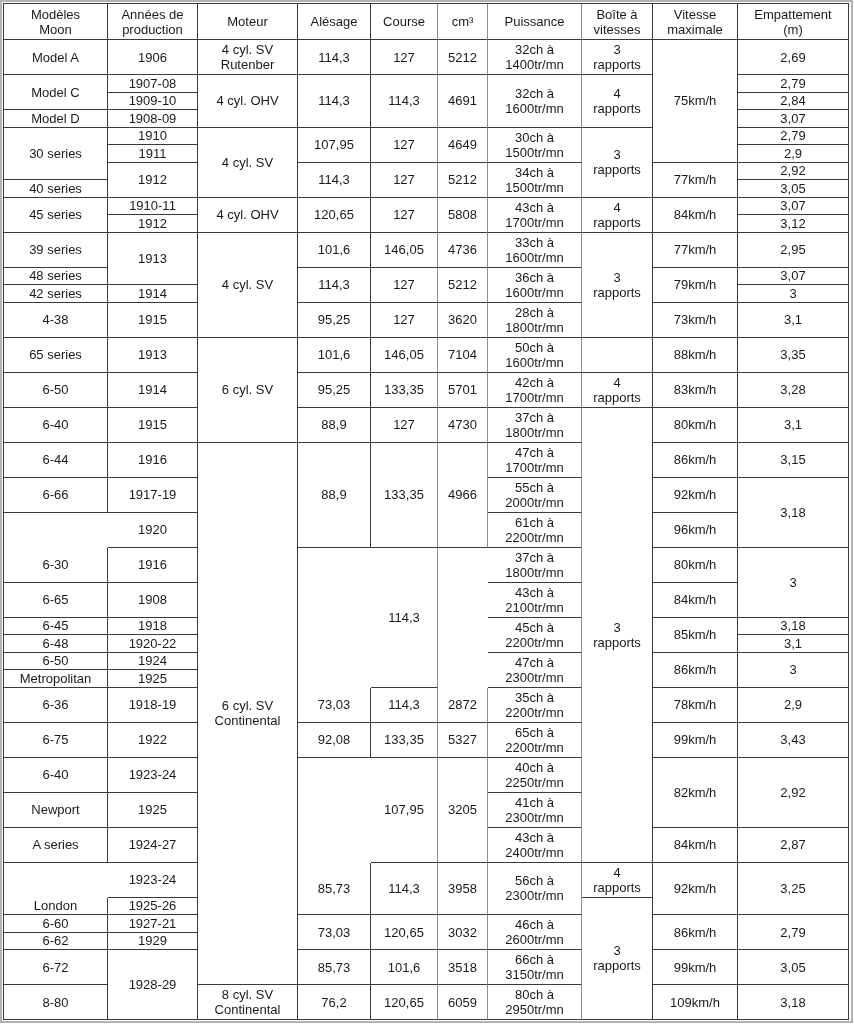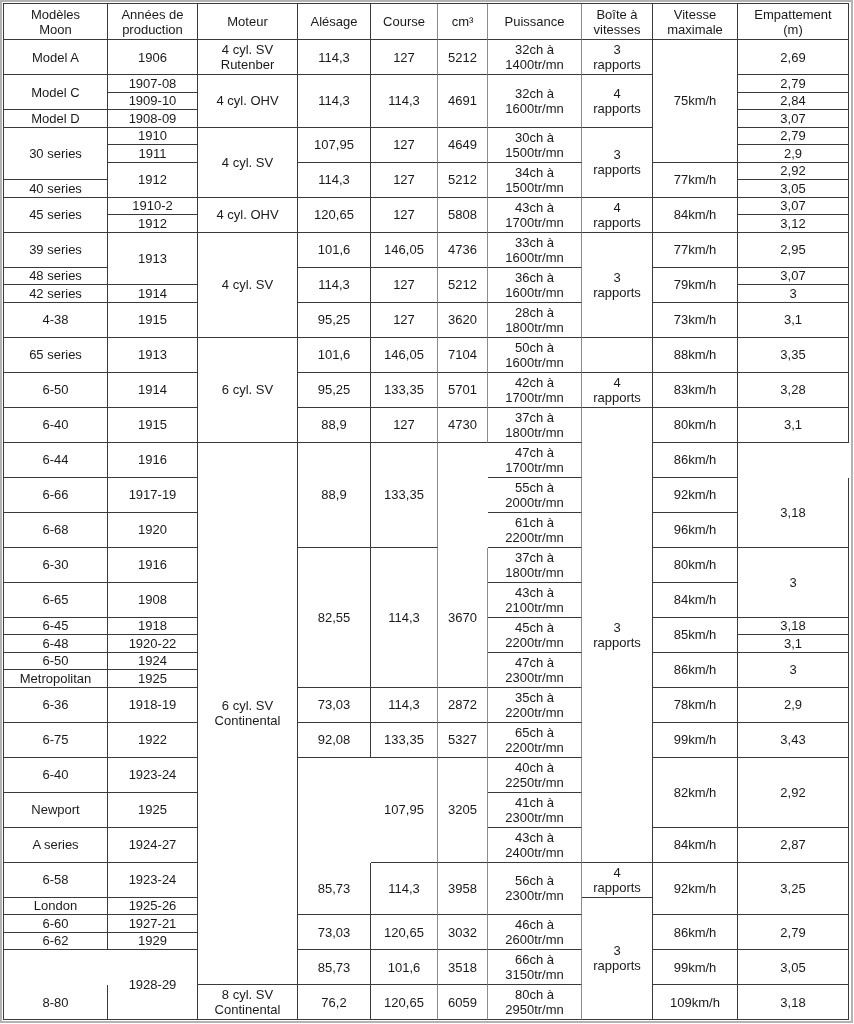--- a/index.html
+++ b/index.html
@@ -48,46 +48,45 @@
   <div class="c" style="grid-area:11/1/span 2">45 series</div>
   <div class="c" style="grid-area:13/1/span 2">39 series</div>
   <div class="c" style="grid-area:15/1/span 1">48 series</div>
   <div class="c" style="grid-area:16/1/span 1">42 series</div>
   <div class="c" style="grid-area:17/1/span 2">4-38</div>
   <div class="c" style="grid-area:19/1/span 2">65 series</div>
   <div class="c" style="grid-area:21/1/span 2">6-50</div>
   <div class="c" style="grid-area:23/1/span 2">6-40</div>
   <div class="c" style="grid-area:25/1/span 2">6-44</div>
   <div class="c" style="grid-area:27/1/span 2">6-66</div>
-  <div class="c" style="grid-area:29/1/span 2">6-68</div>
   <div class="c" style="grid-area:31/1/span 2">6-30</div>
   <div class="c" style="grid-area:33/1/span 2">6-65</div>
   <div class="c" style="grid-area:35/1/span 1">6-45</div>
   <div class="c" style="grid-area:36/1/span 1">6-48</div>
   <div class="c" style="grid-area:37/1/span 1">6-50</div>
   <div class="c" style="grid-area:38/1/span 1">Metropolitan</div>
   <div class="c" style="grid-area:39/1/span 2">6-36</div>
   <div class="c" style="grid-area:41/1/span 2">6-75</div>
   <div class="c" style="grid-area:43/1/span 2">6-40</div>
   <div class="c" style="grid-area:47/1/span 2">A series</div>
   <div class="c" style="grid-area:45/1/span 2">Newport</div>
-  <div class="c" style="grid-area:49/1/span 2">6-58</div>
   <div class="c" style="grid-area:51/1/span 1">London</div>
   <div class="c" style="grid-area:52/1/span 1">6-60</div>
   <div class="c" style="grid-area:53/1/span 1">6-62</div>
+  <div class="c" style="grid-area:54/1/span 2">6-72</div>
   <div class="c" style="grid-area:56/1/span 2">8-80</div>
 
   <div class="c" style="grid-area:2/2/span 2">1906</div>
   <div class="c" style="grid-area:4/2/span 1">1907-08</div>
   <div class="c" style="grid-area:5/2/span 1">1909-10</div>
   <div class="c" style="grid-area:6/2/span 1">1908-09</div>
   <div class="c" style="grid-area:7/2/span 1">1910</div>
   <div class="c" style="grid-area:8/2/span 1">1911</div>
   <div class="c" style="grid-area:9/2/span 2">1912</div>
-  <div class="c" style="grid-area:11/2/span 1">1910-2</div>
+  <div class="c" style="grid-area:11/2/span 1">1910-11</div>
   <div class="c" style="grid-area:12/2/span 1">1912</div>
   <div class="c" style="grid-area:13/2/span 3">1913</div>
   <div class="c" style="grid-area:16/2/span 1">1914</div>
   <div class="c" style="grid-area:17/2/span 2">1915</div>
   <div class="c" style="grid-area:19/2/span 2">1913</div>
   <div class="c" style="grid-area:21/2/span 2">1914</div>
   <div class="c" style="grid-area:23/2/span 2">1915</div>
   <div class="c" style="grid-area:25/2/span 2">1916</div>
   <div class="c" style="grid-area:27/2/span 2">1917-19</div>
   <div class="c" style="grid-area:29/2/span 2">1920</div>
@@ -125,21 +124,20 @@
   <div class="c" style="grid-area:7/4/span 2">107,95</div>
   <div class="c" style="grid-area:9/4/span 2">114,3</div>
   <div class="c" style="grid-area:11/4/span 2">120,65</div>
   <div class="c" style="grid-area:13/4/span 2">101,6</div>
   <div class="c" style="grid-area:15/4/span 2">114,3</div>
   <div class="c" style="grid-area:17/4/span 2">95,25</div>
   <div class="c" style="grid-area:19/4/span 2">101,6</div>
   <div class="c" style="grid-area:21/4/span 2">95,25</div>
   <div class="c" style="grid-area:23/4/span 2">88,9</div>
   <div class="c" style="grid-area:25/4/span 6">88,9</div>
-  <div class="c" style="grid-area:31/4/span 8">82,55</div>
   <div class="c" style="grid-area:39/4/span 2">73,03</div>
   <div class="c" style="grid-area:41/4/span 2">92,08</div>
   <div class="c" style="grid-area:49/4/span 3">85,73</div>
   <div class="c" style="grid-area:52/4/span 2">73,03</div>
   <div class="c" style="grid-area:54/4/span 2">85,73</div>
   <div class="c" style="grid-area:56/4/span 2">76,2</div>
 
   <div class="c g" style="grid-area:2/5/span 2">127</div>
   <div class="c g" style="grid-area:4/5/span 3">114,3</div>
   <div class="c g" style="grid-area:7/5/span 2">127</div>
@@ -165,21 +163,21 @@
   <div class="c g" style="grid-area:4/6/span 3">4691</div>
   <div class="c g" style="grid-area:7/6/span 2">4649</div>
   <div class="c g" style="grid-area:9/6/span 2">5212</div>
   <div class="c g" style="grid-area:11/6/span 2">5808</div>
   <div class="c g" style="grid-area:13/6/span 2">4736</div>
   <div class="c g" style="grid-area:15/6/span 2">5212</div>
   <div class="c g" style="grid-area:17/6/span 2">3620</div>
   <div class="c g" style="grid-area:19/6/span 2">7104</div>
   <div class="c g" style="grid-area:21/6/span 2">5701</div>
   <div class="c g" style="grid-area:23/6/span 2">4730</div>
-  <div class="c g" style="grid-area:31/6/span 8">3670</div>
+  <div class="c g" style="grid-area:25/6/span 6">4966</div>
   <div class="c g" style="grid-area:39/6/span 2">2872</div>
   <div class="c g" style="grid-area:41/6/span 2">5327</div>
   <div class="c g" style="grid-area:43/6/span 6">3205</div>
   <div class="c g" style="grid-area:49/6/span 3">3958</div>
   <div class="c g" style="grid-area:52/6/span 2">3032</div>
   <div class="c g" style="grid-area:54/6/span 2">3518</div>
   <div class="c g" style="grid-area:56/6/span 2">6059</div>
 
   <div class="c g" style="grid-area:2/7/span 2">32ch à
 1400tr/mn</div>
@@ -291,20 +289,21 @@
   <div class="c" style="grid-area:10/10/span 1">3,05</div>
   <div class="c" style="grid-area:11/10/span 1">3,07</div>
   <div class="c" style="grid-area:12/10/span 1">3,12</div>
   <div class="c" style="grid-area:13/10/span 2">2,95</div>
   <div class="c" style="grid-area:15/10/span 1">3,07</div>
   <div class="c" style="grid-area:16/10/span 1">3</div>
   <div class="c" style="grid-area:17/10/span 2">3,1</div>
   <div class="c" style="grid-area:19/10/span 2">3,35</div>
   <div class="c" style="grid-area:21/10/span 2">3,28</div>
   <div class="c" style="grid-area:23/10/span 2">3,1</div>
+  <div class="c" style="grid-area:25/10/span 2">3,15</div>
   <div class="c" style="grid-area:27/10/span 4">3,18</div>
   <div class="c" style="grid-area:31/10/span 4">3</div>
   <div class="c" style="grid-area:35/10/span 1">3,18</div>
   <div class="c" style="grid-area:36/10/span 1">3,1</div>
   <div class="c" style="grid-area:37/10/span 2">3</div>
   <div class="c" style="grid-area:39/10/span 2">2,9</div>
   <div class="c" style="grid-area:41/10/span 2">3,43</div>
   <div class="c" style="grid-area:43/10/span 4">2,92</div>
   <div class="c" style="grid-area:47/10/span 2">2,87</div>
   <div class="c" style="grid-area:49/10/span 3">3,25</div>

